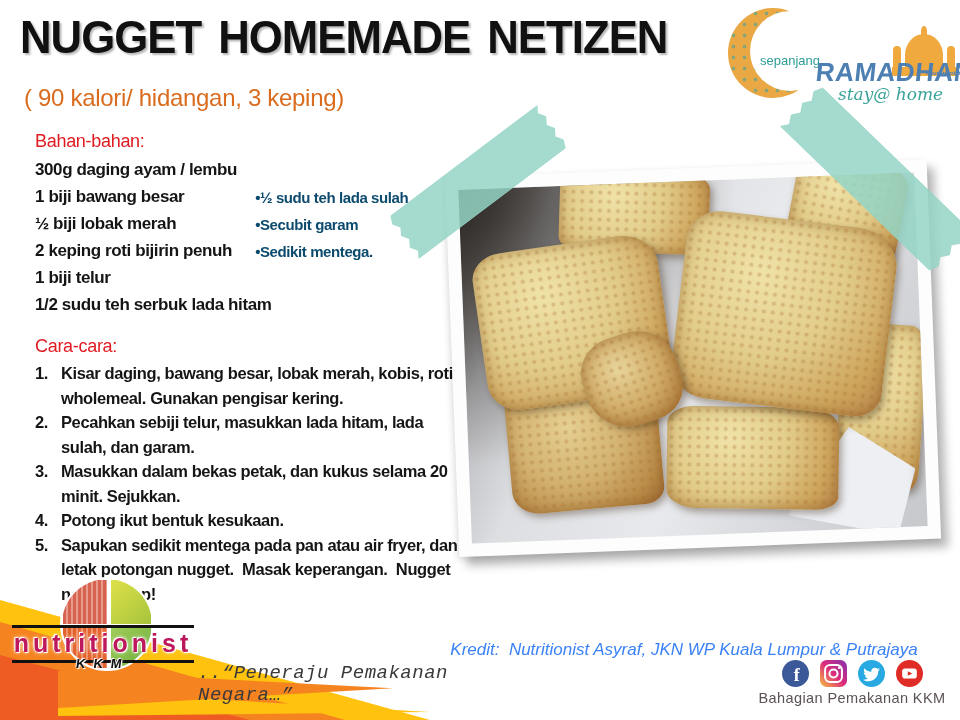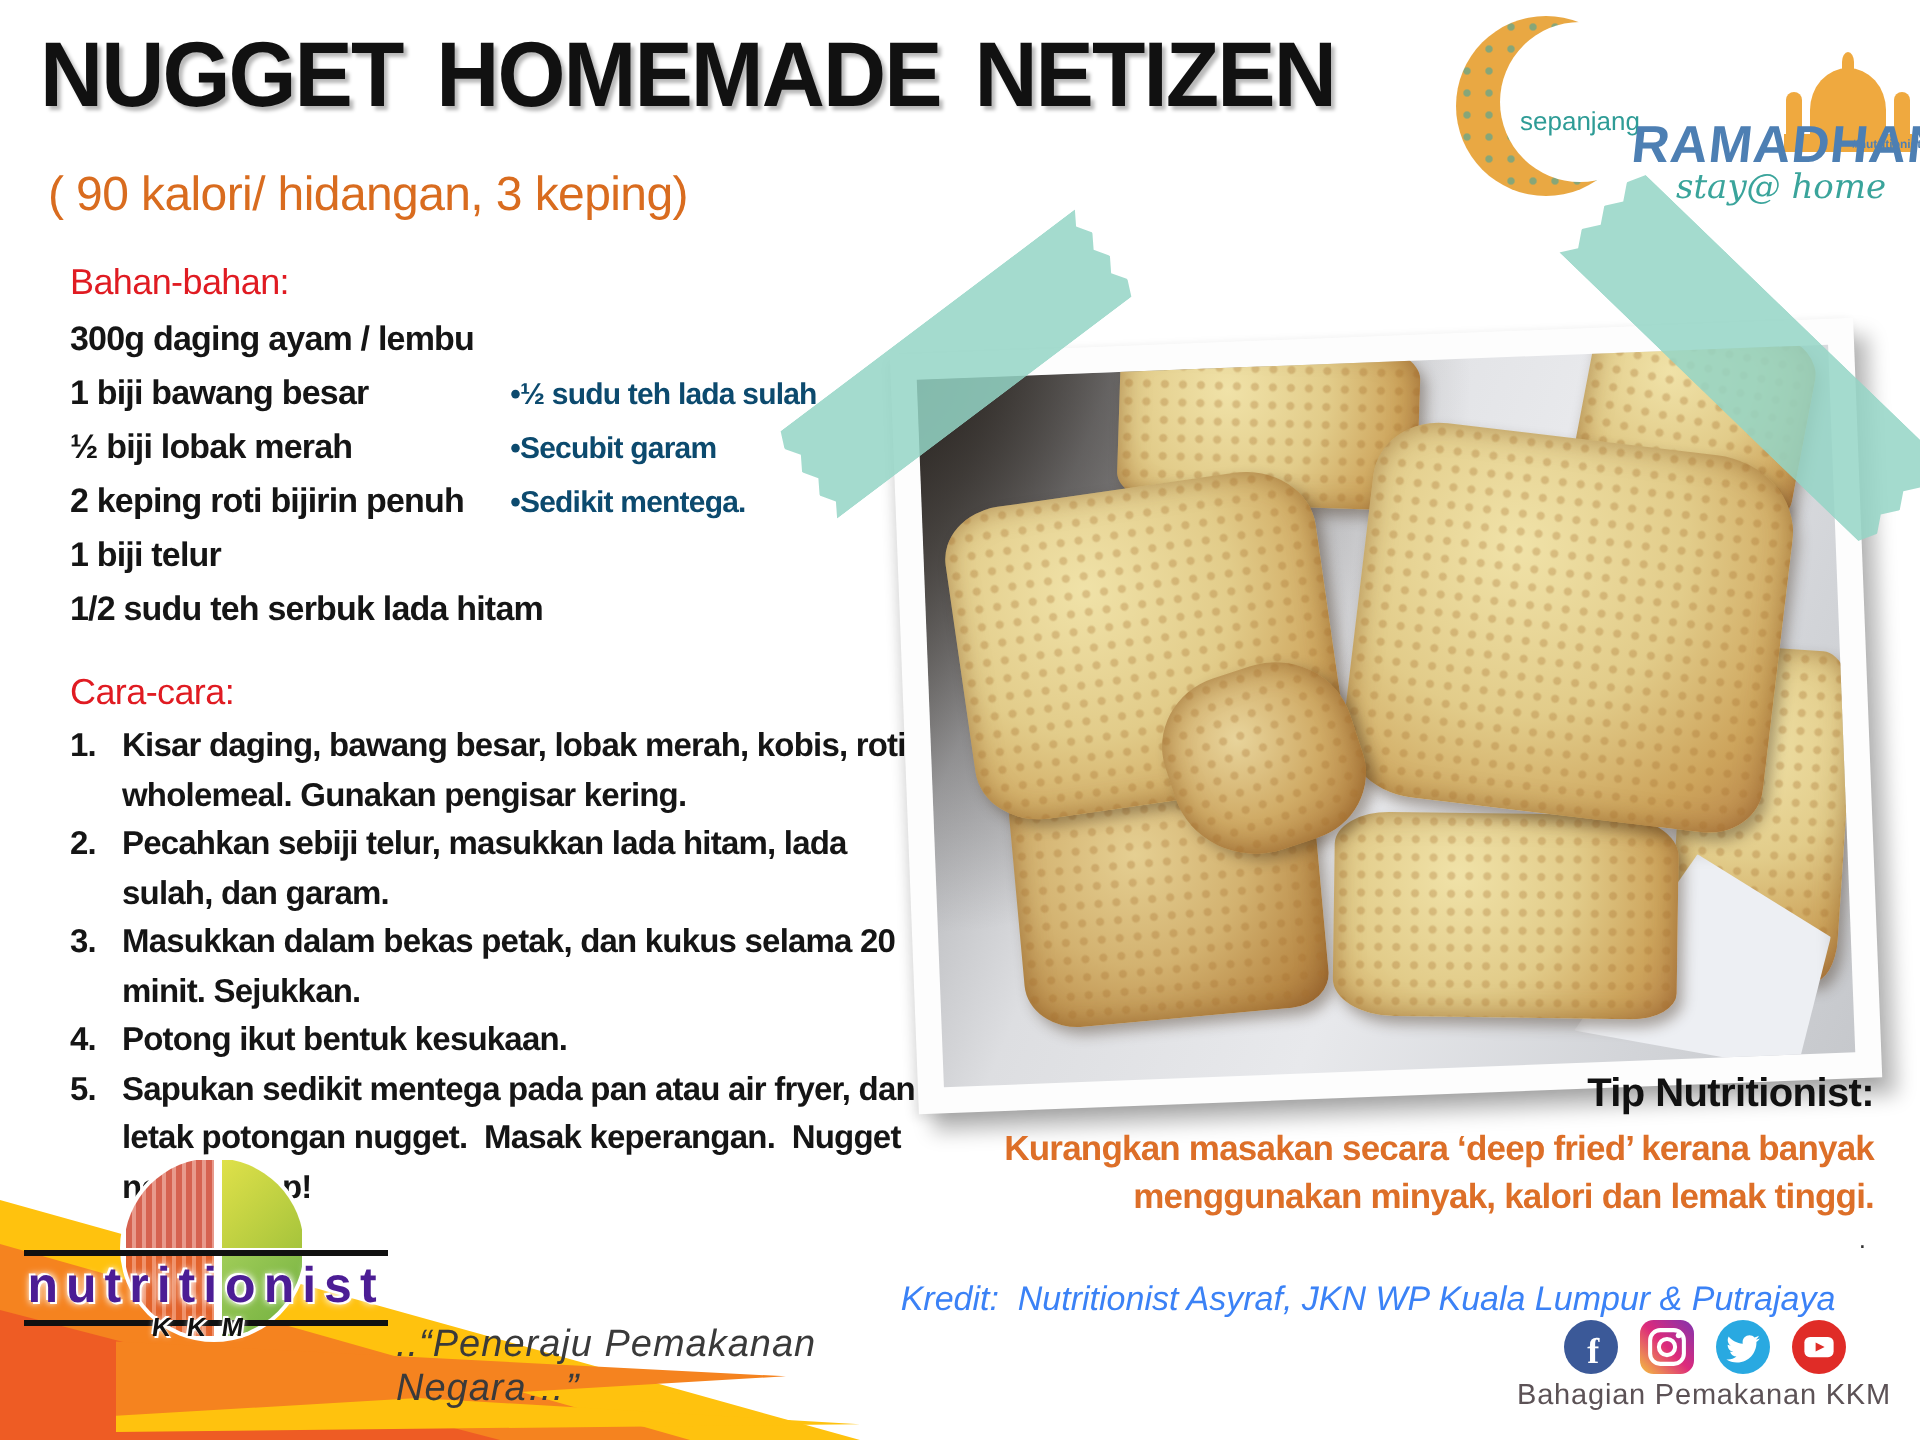--- a/index.html
+++ b/index.html
@@ -98,26 +98,26 @@
               overflow:hidden;border:2px solid #fff;box-sizing:border-box;background:#fff;}
   .q{position:absolute;width:44px;height:44px;}
   .q-tl{left:1px;top:1px;background:repeating-linear-gradient(90deg,#d66250 0 3px,#e89a8c 3px 5px);}
   .q-tr{right:1px;top:1px;background:linear-gradient(135deg,#e2e24a,#a6c43c);}
   .q-bl{left:1px;bottom:1px;background:repeating-linear-gradient(90deg,#e2622b 0 3px,#f0926a 3px 5px);}
   .q-br{right:1px;bottom:1px;background:linear-gradient(135deg,#a4cf5a,#6fae3e);}
   .kkm-cross-v{position:absolute;left:45px;top:0;width:4px;height:94px;background:#fff;}
   .kkm-cross-h{position:absolute;left:0;top:45px;width:94px;height:4px;background:#fff;}
   .kkm-wordmark{position:absolute;left:12px;top:625px;width:182px;text-align:center;
                 border-top:3px solid #111;border-bottom:3px solid #111;padding:1px 0 2px;
-                font-size:25px;font-weight:700;letter-spacing:4px;color:#4c1d95;
+                font-size:25px;font-weight:700;letter-spacing:4px;color:#be185d;
                 text-shadow:0 0 3px #fff,0 0 5px #fff,1px 1px 0 #fff,-1px -1px 0 #fff;}
   .kkm-sub{position:absolute;left:12px;top:656px;width:182px;text-align:center;font-size:13px;font-weight:700;
            letter-spacing:8px;color:#111;transform:skewX(-8deg);
            text-shadow:0 0 3px #fff,1px 1px 0 #fff,-1px -1px 0 #fff;}
-  .tagline{position:absolute;left:198px;top:662px;width:290px;font-family:Liberation Sans, sans-serif;
+  .tagline{position:absolute;left:198px;top:662px;width:290px;font-family:Liberation Mono, monospace;
            font-style:italic;font-size:19px;color:#3a3a3a;letter-spacing:.5px;}
   
   .social{position:absolute;left:752px;top:660px;width:200px;text-align:center;}
   .social-icons{display:flex;justify-content:center;gap:11px;}
   .sicon{width:27px;height:27px;display:block;}
   .social-label{margin-top:3px;font-size:14.5px;color:#5c5256;letter-spacing:.4px;}
 </style>
 </head>
 <body>
 
@@ -192,25 +192,20 @@
       <div class="nug n5"></div>
       <div class="paper-wedge"></div>
       <div class="nug n6"></div>
       <div class="nug n1"></div>
       <div class="nug n8"></div>
     </div>
   </div>
   <div class="tape tape-tl"></div>
   <div class="tape tape-tr"></div>
 
-  <div class="tip">
-    <div class="tip-heading">Tip Nutritionist:</div>
-    <div class="tip-text">Kurangkan masakan secara ‘deep fried’ kerana banyak menggunakan minyak, kalori dan lemak tinggi.</div>
-    <div class="tip-dot">.</div>
-  </div>
 
   <div class="credit">Kredit:  Nutritionist Asyraf, JKN WP Kuala Lumpur &amp; Putrajaya</div>
 
   <div class="shape sh-yellow"></div>
   <div class="shape sh-orange"></div>
   <div class="shape sh-dark"></div>
   <div class="shape sh-spike2"></div>
   <div class="shape sh-spike"></div>
 
   <div class="kkm-circle">

